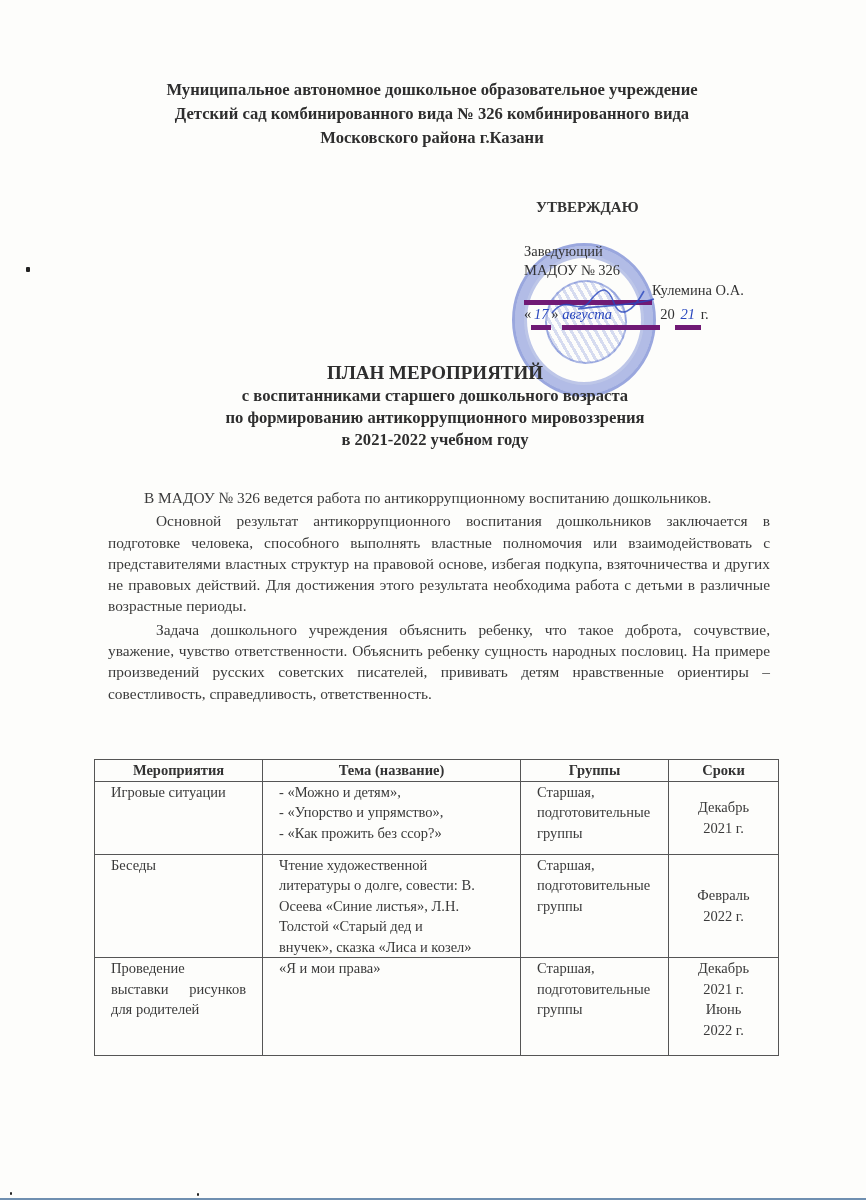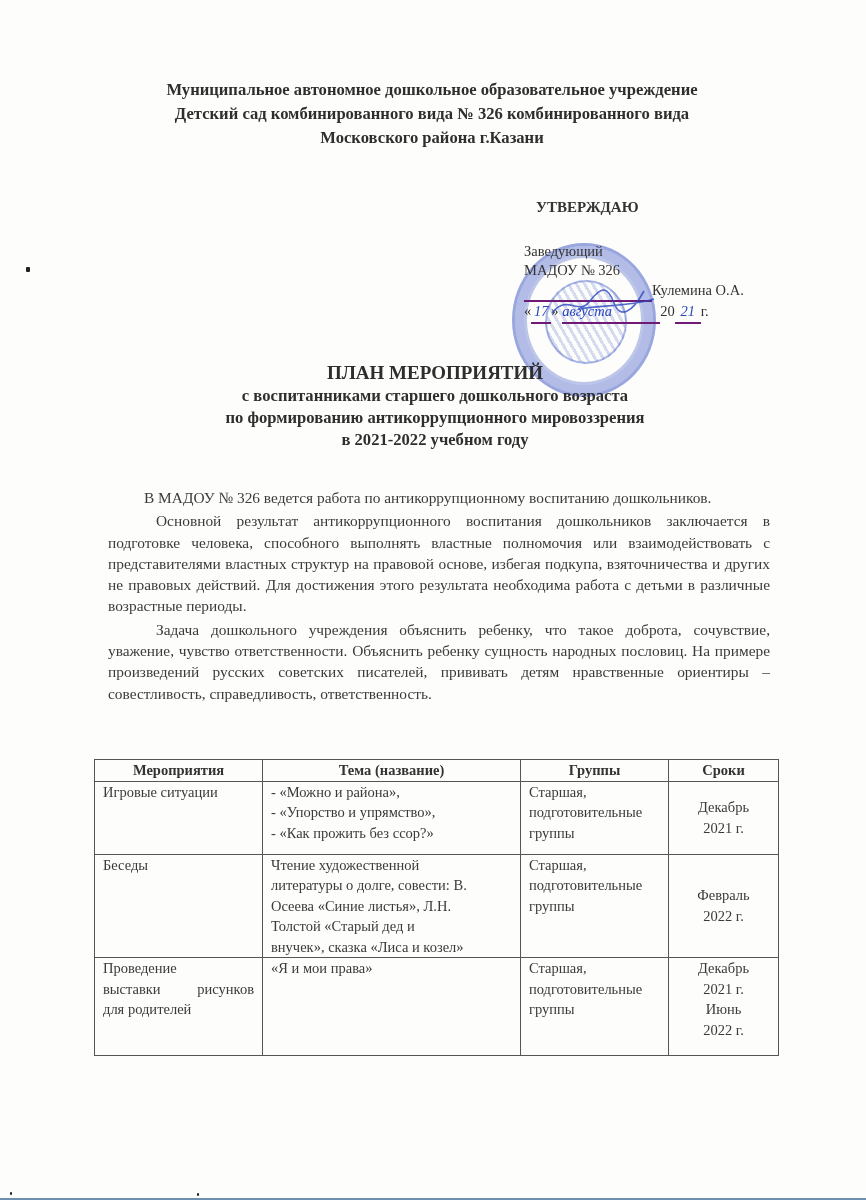--- a/index.html
+++ b/index.html
@@ -13,21 +13,21 @@
   .header-block {
     position: absolute; left: 92px; top: 78px; width: 680px;
     text-align: center; font-weight: bold; font-size: 16.6px; line-height: 24px; color: #2e2e2e;
   }
   .approve {
     position: absolute; left: 524px; top: 198px; width: 260px;
     font-size: 14.5px; line-height: 19.5px; color: #333;
   }
   .approve .approve-title { font-weight: bold; font-size: 15px; margin-bottom: 24px; display:block;margin-left:12px; }
   .approve .line { display: block; white-space: nowrap; }
-  .sig-underline { display: inline-block; border-bottom: 2px solid #701a75; vertical-align: baseline; }
+  .sig-underline { display: inline-block; border-bottom: 5px solid #701a75; vertical-align: baseline; }
   .stamp {
     position: absolute; left: 512px; top: 243px; width: 138px; height: 148px;
     border-radius: 50%;
     border: 3px solid rgba(40,70,190,0.55);
     box-shadow: inset 0 0 0 9px rgba(40,70,190,0.10), inset 0 0 0 12px rgba(40,70,190,0.35);
     opacity: 0.85; pointer-events: none;
   }
   .stamp .stamp-inner {
     position: absolute; left: 30px; top: 34px; width: 78px; height: 80px; border-radius: 50%;
     border: 2px solid rgba(40,70,190,0.45);
@@ -47,21 +47,21 @@
     font-size: 15.4px; line-height: 21.3px; text-align: justify; color: #3b3b3b;
   }
   .body-text p { margin: 2px; text-indent: 42px; }
   .body-text p.first { text-indent: 36px; }
   .body-text p.indent2 { text-indent: 48px; }
   table.plan {
     position: absolute; left: 94px; top: 759px; width: 684px;
     border-collapse: collapse; font-size: 14.5px; line-height: 20.5px; color: #3a3a3a;
     table-layout: fixed;
   }
-  table.plan th, table.plan td { border: 1px solid #555; padding: 0 8px; vertical-align: top; }
+  table.plan th, table.plan td { border: 1px solid #555; padding: 0 16px; vertical-align: top; }
   table.plan th { font-weight: bold; text-align: center; height: 20px; color: #333; }
   table.plan td.date { text-align: center; vertical-align: middle; }
   table.plan td.date.top { vertical-align: top; }
   table.plan tr.r1 td { height: 72px; }
   table.plan tr.r2 td { height: 101px; }
   table.plan tr.r3 td { height: 97px; }
   .justify { text-align: justify; text-align-last: justify; }
   .dot { position: absolute; width: 4px; height: 5px; background: #222; border-radius: 1px; }
   .bottom-edge { position: absolute; left: 0; right: 0; bottom: 0; height: 2px; background: #6f8fb0; }
 </style>
@@ -122,21 +122,21 @@
         <th>Мероприятия</th>
         <th>Тема (название)</th>
         <th>Группы</th>
         <th>Сроки</th>
       </tr>
     </thead>
     <tbody>
       <tr class="r1">
         <td>Игровые ситуации</td>
         <td>
-          <div>- «Можно и района»,</div>
+          <div>- «Можно и детям»,</div>
           <div>- «Упорство и упрямство»,</div>
           <div>- «Как прожить без ссор?»</div>
         </td>
         <td>
           <div>Старшая,</div>
           <div>подготовительные</div>
           <div>группы</div>
         </td>
         <td class="date">
           <div>Декабрь</div>

